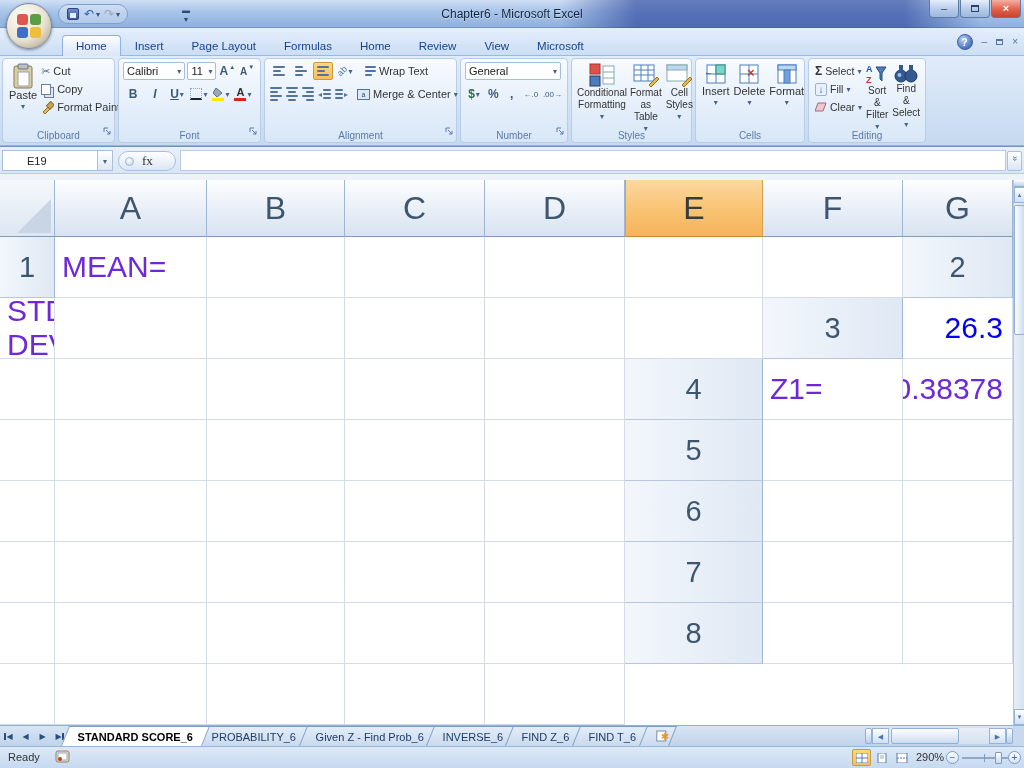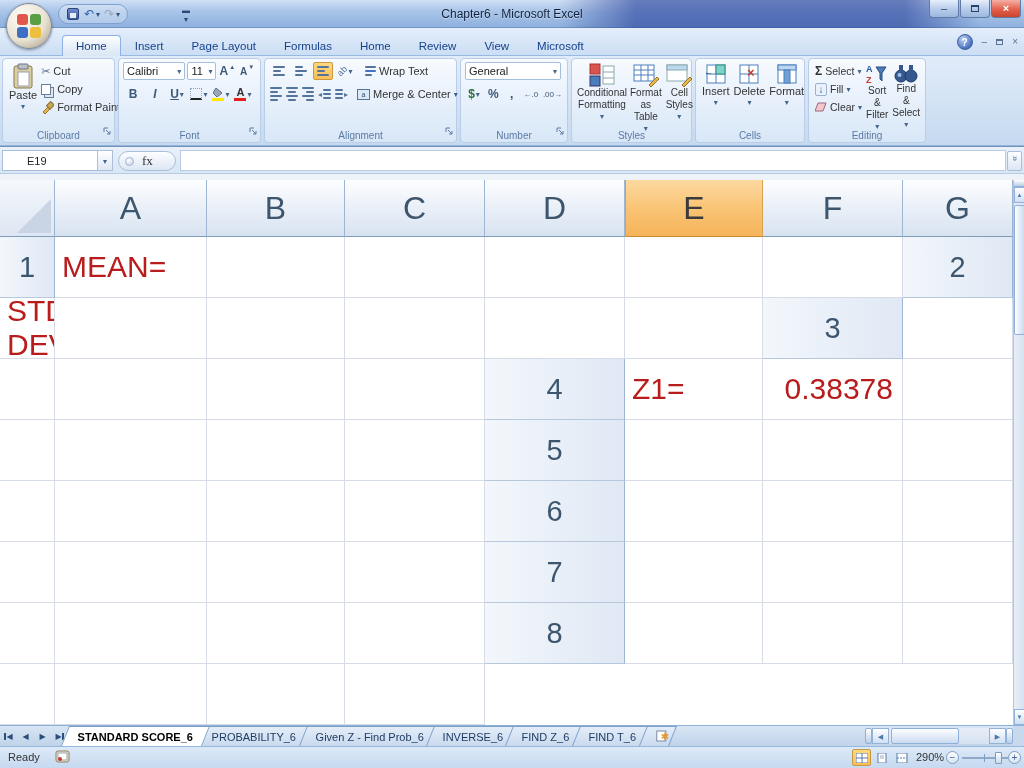--- a/index.html
+++ b/index.html
@@ -89,21 +89,21 @@
     grid-template-columns:55px 152px 138px 140px 140px 138px 140px 110px;
     grid-template-rows:57px repeat(8,61px); }
   .corner { background:linear-gradient(#f5f8fc,#dde6f2); border-right:1px solid #9eb6d3; border-bottom:1px solid #7f9db9; position:relative; }
   .corner::after { content:""; position:absolute; right:3px; bottom:3px; border-style:solid; border-width:0 0 34px 34px; border-color:transparent transparent #c9d5e4 transparent; }
   .colh { background:linear-gradient(#fdfeff,#e6edf6 60%,#d8e3f0); border-right:1px solid #9eb6d3; border-bottom:1px solid #7f9db9;
     font-size:32px; color:#3d566e; display:flex; align-items:center; justify-content:center; }
   .colh.sel { background:linear-gradient(#fcd9a1,#f9c475 50%,#f5b35a); border-right:1px solid #d9a14e; border-left:1px solid #d9a14e; border-bottom:1px solid #c98a2e; color:#3b3b3b; }
   .rowh { background:linear-gradient(90deg,#f3f7fc,#dfe8f4); border-right:1px solid #9eb6d3; border-bottom:1px solid #b7c7dc;
     font-size:29px; color:#3d566e; display:flex; align-items:center; justify-content:center; }
   .cell { background:#fff; border-right:1px solid #d5dce8; border-bottom:1px solid #d5dce8;
-    font-size:30px; color:#b91c1c; display:flex; align-items:center; overflow:hidden; }
+    font-size:30px; color:#6d28d9; display:flex; align-items:center; overflow:hidden; }
   .cell.lab { padding-left:7px; }
   .cell.num { justify-content:flex-end; padding-right:9px; }
   .cell.blue { color:#0101ee; }
 
   
   #vscroll { position:absolute; top:180px; left:1013px; width:11px; height:545px; background:linear-gradient(90deg,#e8eef7,#d6e2f1); border-left:1px solid #b3c6dd; }
   .scbtn { position:absolute; left:0; width:11px; height:16px; background:linear-gradient(#fdfeff,#cfe0f3); border:1px solid #95b3d7;
     color:#4f76a8; font-size:6px; text-align:center; line-height:15px; }
   #vsplit { position:absolute; left:0; top:0; width:11px; height:7px; background:linear-gradient(#ffffff,#b9cfe8); border-bottom:1px solid #8fb0d8; }
   #vthumb { position:absolute; left:0; top:25px; width:11px; height:130px; background:linear-gradient(90deg,#fdfeff,#cbdcf0); border:1px solid #8fb0d8; border-radius:2px; }
@@ -552,20 +552,21 @@
 
   <div class="rowh">2</div>
   <div class="cell lab">STD DEV=</div>
   <div class="cell"></div>
   <div class="cell"></div>
   <div class="cell"></div>
   <div class="cell"></div>
   <div class="cell"></div>
 
   <div class="rowh">3</div>
+  <div class="cell num blue">26.3</div>
   <div class="cell"></div>
   <div class="cell"></div>
   <div class="cell"></div>
   <div class="cell"></div>
   <div class="cell"></div>
 
   <div class="rowh">4</div>
   <div class="cell lab">Z1=</div>
   <div class="cell num">0.38378</div>
   <div class="cell"></div>

